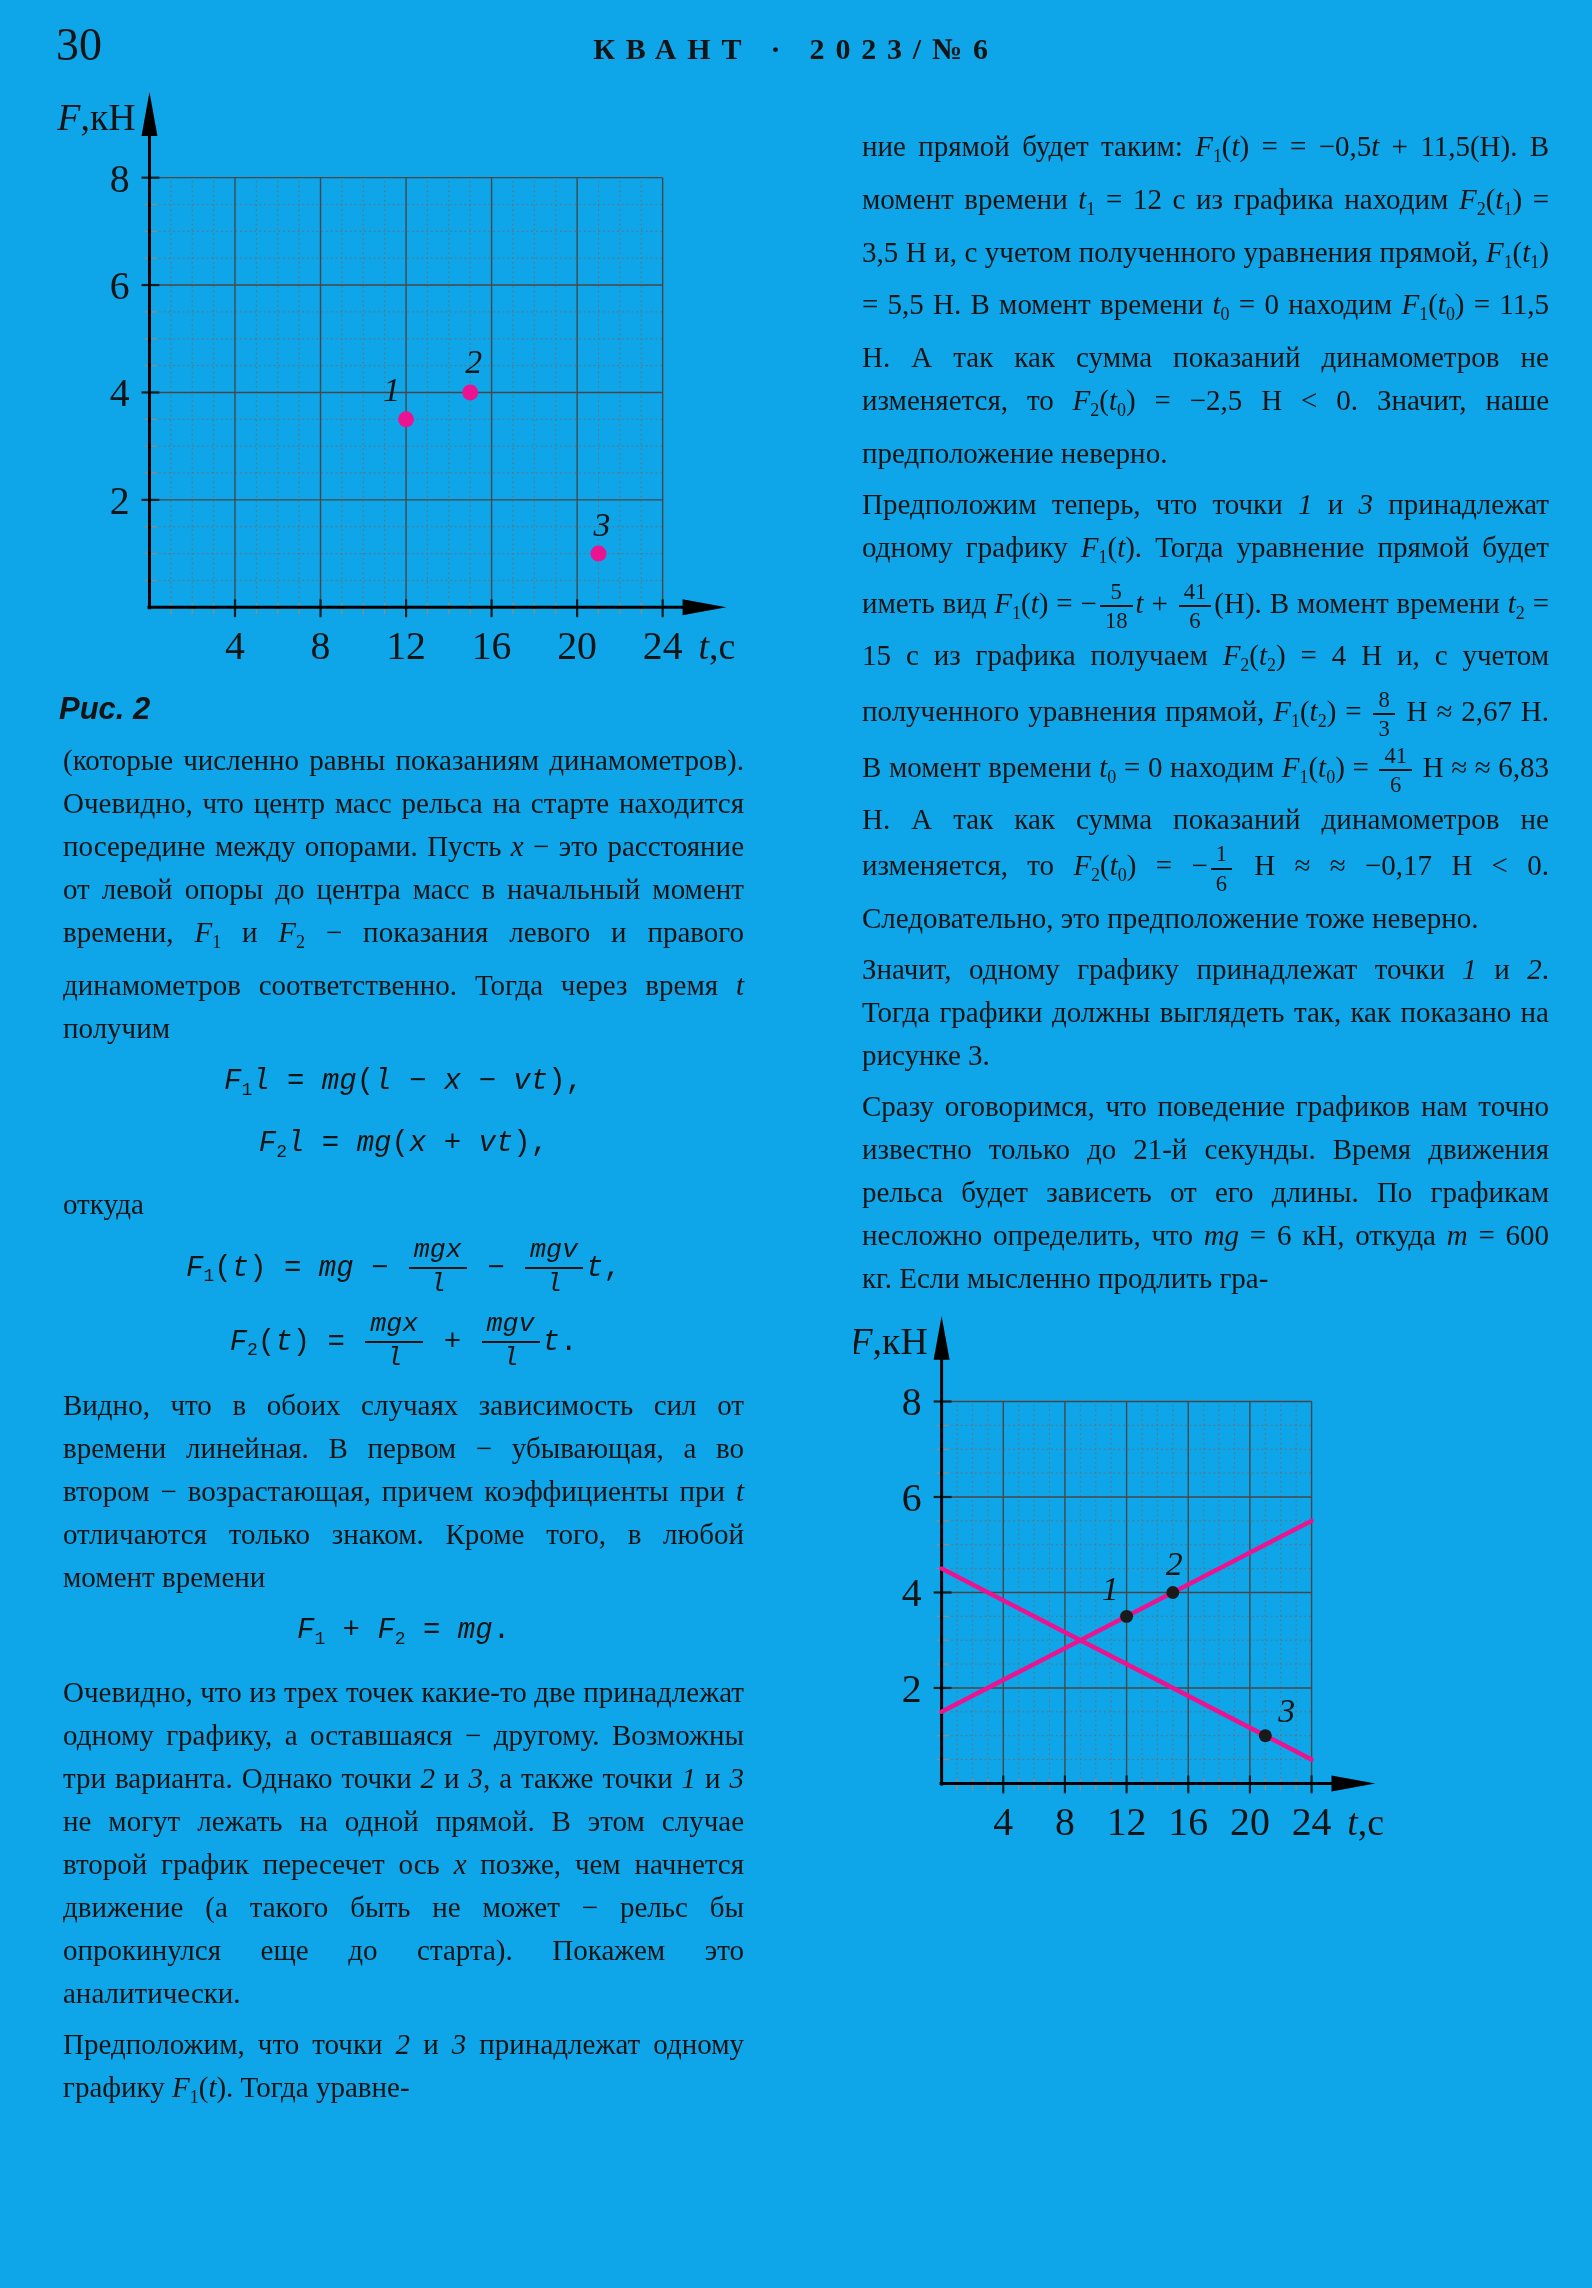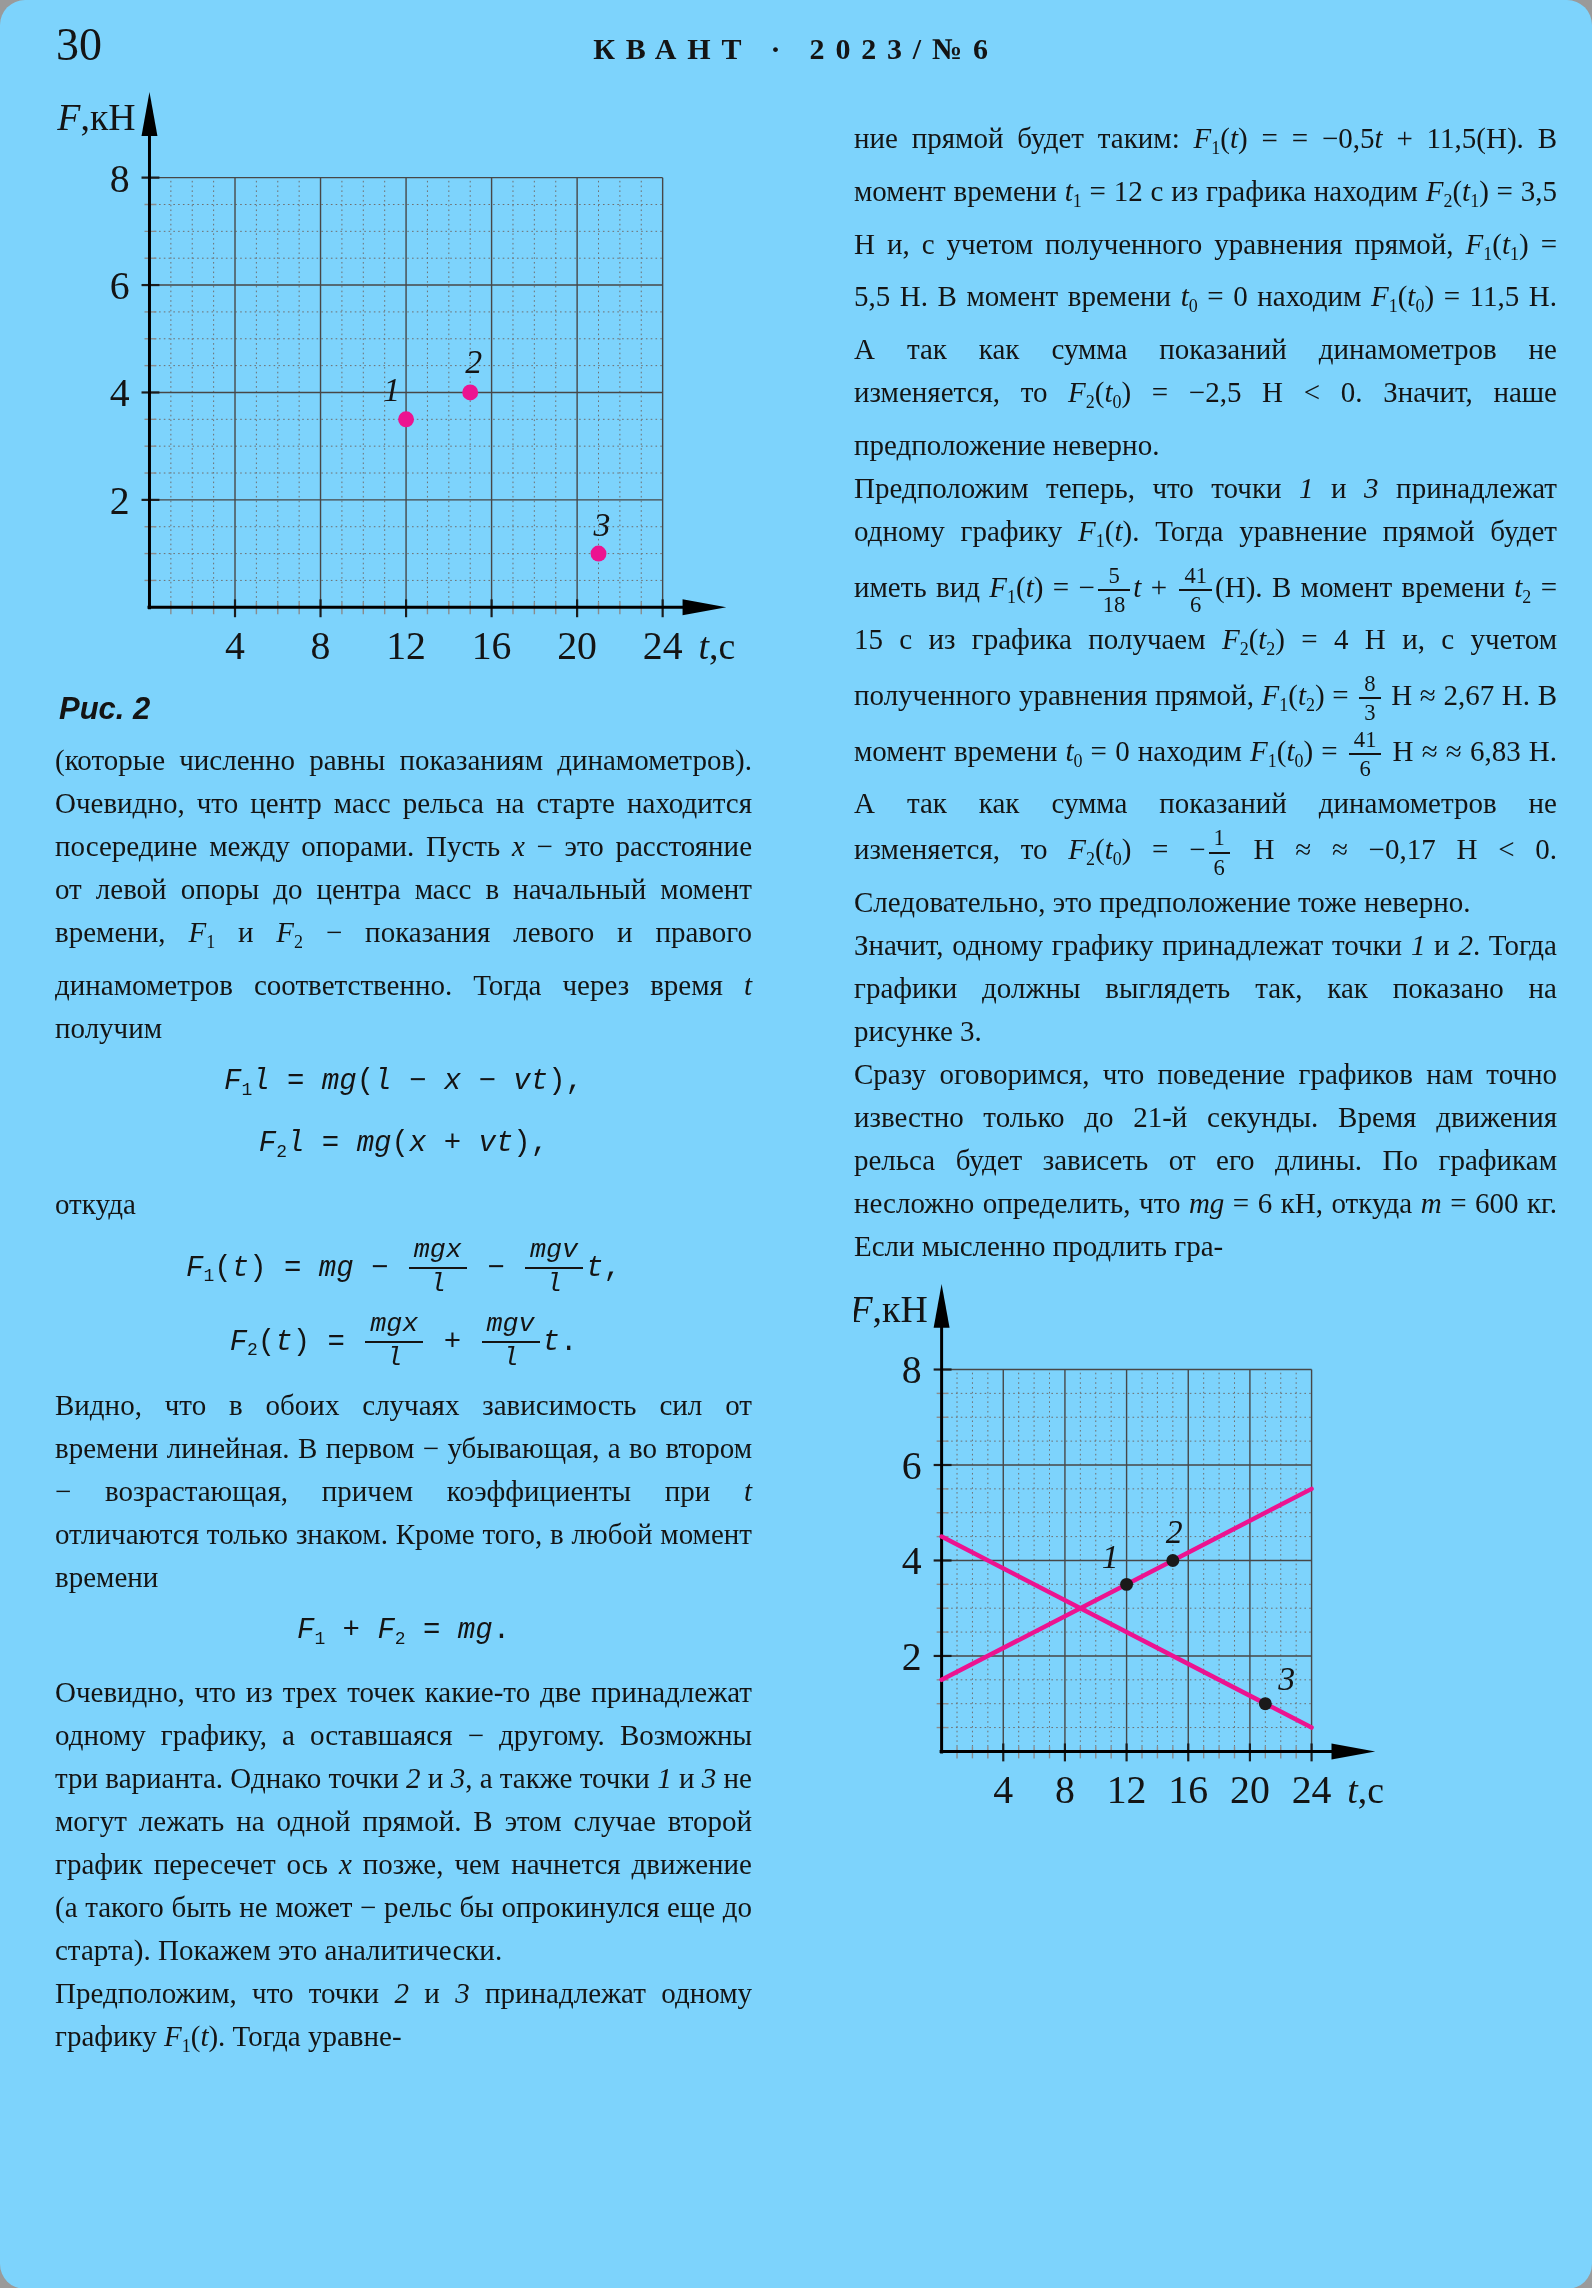--- a/index.html
+++ b/index.html
@@ -1,25 +1,25 @@
 <!DOCTYPE html>
 <html><head>
 <meta charset="utf-8">
 <style>
   html,body{margin:0;padding:0;background:#9a9a9a;}
-  .page{position:relative;width:1592px;height:2289px;background:#7dd3fc;overflow:hidden;
-        font-family:"Liberation Serif","DejaVu Serif",serif;color:#141414;border-radius:25px;}
+  .page{position:relative;width:1592px;height:2289px;background:#0ea5e9;overflow:hidden;
+        font-family:"Liberation Serif","DejaVu Serif",serif;color:#141414;}
   .pagenum{position:absolute;top:22px;left:56px;font-size:46px;line-height:1;}
   .journal{position:absolute;top:34px;left:0;right:0;text-align:center;
            font-size:30px;letter-spacing:0.36em;line-height:1;font-weight:bold;}
   .col{position:absolute;}
   .col.left{left:55px;top:86px;width:697px;}
   .col.right{left:854px;top:117px;width:703px;}
   .body{font-size:29px;line-height:43px;text-align:justify;}
-  .para{margin:0;}
+  .para{margin:8px;}
   .eq{margin:10px 0;text-align:center;font-family:Liberation Mono, monospace;}
   em{font-style:italic;}
   sub{font-size:62%;font-style:normal;vertical-align:-0.32em;}
   .frac{display:inline-block;vertical-align:middle;text-align:center;
         font-size:78%;line-height:1.12;margin:0 3px;}
   .eq .frac{font-size:92%;}
   .frac .num{display:block;padding:0 5px 1px;border-bottom:2px solid currentColor;}
   .frac .den{display:block;padding:1px 5px 0;}
   figure{margin:0;}
   .figcap{font-family:"Liberation Sans","DejaVu Sans",sans-serif;font-style:italic;

